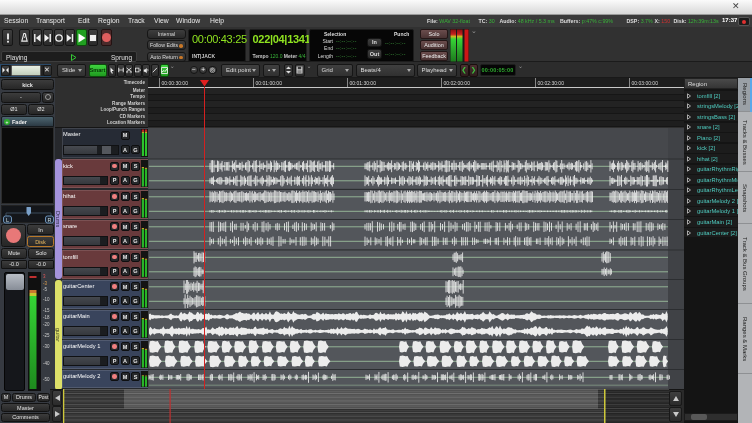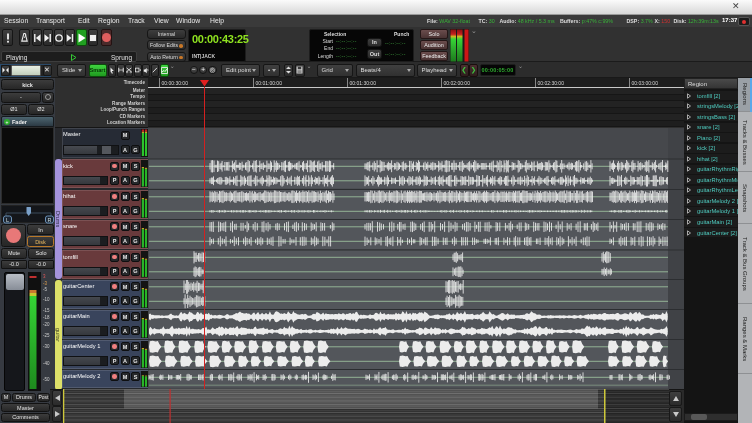--- a/index.html
+++ b/index.html
@@ -108,22 +108,26 @@
     </div>
     <div class="tbtn" style="left:147px;top:40.3px;width:39px;height:10px;border-radius:3px">
       <span style="font-size:5.2px;color:#ddd;margin-right:5px">Follow Edits</span>
       <div class="abs" style="right:2.5px;top:3px;width:3.5px;height:3.5px;border-radius:50%;background:#c87828"></div>
     </div>
     <div class="tbtn" style="left:147px;top:51.6px;width:39px;height:10px;border-radius:3px">
       <span style="font-size:5.2px;color:#ddd;margin-right:5px">Auto Return</span>
       <div class="abs" style="right:2.5px;top:3px;width:3.5px;height:3.5px;border-radius:50%;background:#c87828"></div>
     </div>
     <div class="clock" style="left:188px;top:28.5px;width:58px;height:33px">
-      <div class="abs green" style="left:3px;top:3px;font-size:11px;font-weight:bold;letter-spacing:-0.3px">00:00:43:25</div>
+      <div class="abs green" style="left:3px;top:3px;font-size:11px;font-weight:normal;letter-spacing:-0.3px">00:00:43:25</div>
       <div class="abs" style="left:3px;top:23px;font-size:5px;color:#c9c9c9;font-weight:bold">INT|JACK</div>
+    </div>
+    <div class="clock" style="left:248.5px;top:28.5px;width:58px;height:33px">
+      <div class="abs green" style="left:3px;top:3px;font-size:11px;font-weight:bold;letter-spacing:-0.3px">022|04|1341</div>
+      <div class="abs" style="left:3px;top:23px;font-size:5px;color:#c9c9c9;white-space:nowrap"><b>Tempo</b> <span style="color:#39b339">120.0</span> <b>Meter</b> <span style="color:#39b339">4/4</span></div>
     </div>
     <div class="clock" style="left:309px;top:28.5px;width:105px;height:33px">
       <div class="abs" style="left:14px;top:1.5px;font-size:5px;color:#ddd;font-weight:bold">Selection</div>
       <div class="abs" style="left:84px;top:1.5px;font-size:5px;color:#ddd;font-weight:bold">Punch</div>
       <div class="abs" style="left:0;top:8.5px;width:23px;text-align:right;font-size:5px;color:#ddd">Start</div>
       <div class="abs" style="left:26px;top:8.5px;font-size:5px;color:#3f9f3f;letter-spacing:0.3px">--:--:--:--</div>
       <div class="abs" style="left:0;top:15.8px;width:23px;text-align:right;font-size:5px;color:#ddd">End</div>
       <div class="abs" style="left:26px;top:15.8px;font-size:5px;color:#3f9f3f;letter-spacing:0.3px">--:--:--:--</div>
       <div class="abs" style="left:0;top:23.1px;width:23px;text-align:right;font-size:5px;color:#ddd">Length</div>
       <div class="abs" style="left:26px;top:23.1px;font-size:5px;color:#3f9f3f;letter-spacing:0.3px">--:--:--:--</div>

